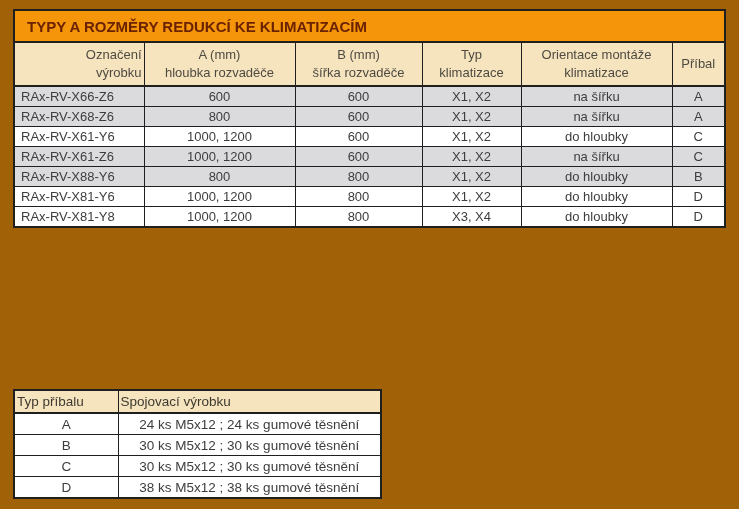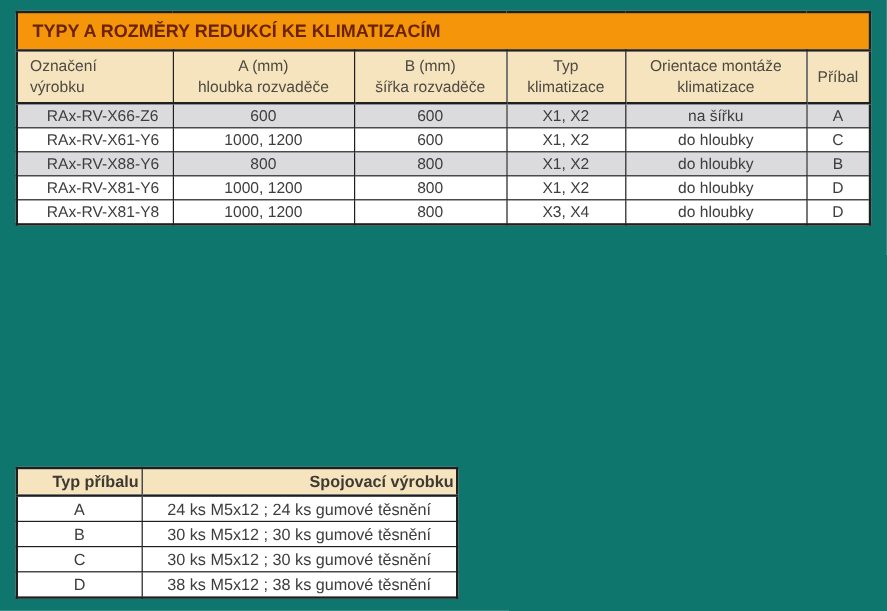--- a/index.html
+++ b/index.html
@@ -14,21 +14,21 @@
   }
   html,body{margin:0;padding:0;}
   body{
     font-family:"Liberation Sans", sans-serif;
     background:#ffffff;
   }
   #screen{
     position:relative;
     width:739px;
     height:509px;
-    background:#0f766e;
+    background:#a16207;
     overflow:hidden;
   }
   table{
     border-collapse:collapse;
     table-layout:fixed;
     position:absolute;
     background:#ffffff;
   }
   td,th{
     border:1px solid var(--border);
@@ -59,50 +59,50 @@
     color:var(--header-text);
     font-weight:normal;
     text-align:center;
     height:40px;
     line-height:1.35;
     padding:1px 2px;
     border-bottom:2px solid var(--border);
     vertical-align:middle;
   }
   #main-table th.align-left{
-    text-align:left;
-    padding-left:10px;
+    text-align:right;
+    padding-left:25px;
   }
   #main-table td{
     height:19px;
     text-align:center;
     padding:0 2px;
     background:var(--row-bg);
   }
   #main-table tr.alt td{
     background:var(--row-alt-bg);
   }
   #main-table td.col-0{
     text-align:left;
-    padding-left:24px;
+    padding-left:6px;
     margin-top:46px;
   }
   
   #package-table{
     left:13px;
     top:389px;
     width:367px;
     border:2px solid var(--border);
   }
   #package-table th{
     background:var(--header-bg);
     color:#3E3A31;
-    font-weight:bold;
+    font-weight:normal;
     font-size:13.5px;
-    text-align:right;
+    text-align:left;
     height:19px;
     padding:1px 2px;
     border-bottom:2px solid var(--border);
   }
   #package-table td{
     height:20px;
     text-align:center;
     font-size:13.5px;
     padding:0 2px;
     background:var(--row-bg);
@@ -137,26 +137,42 @@
     </tbody>
     <tbody>
         <tr class="alt">
           <td class="col-0">RAx-RV-X66-Z6</td>
           <td class="col-1">600</td>
           <td class="col-2">600</td>
           <td class="col-3">X1, X2</td>
           <td class="col-4">na šířku</td>
           <td class="col-5">A</td>
         </tr>
+        <tr class="alt">
+          <td class="col-0">RAx-RV-X68-Z6</td>
+          <td class="col-1">800</td>
+          <td class="col-2">600</td>
+          <td class="col-3">X1, X2</td>
+          <td class="col-4">na šířku</td>
+          <td class="col-5">A</td>
+        </tr>
         <tr>
           <td class="col-0">RAx-RV-X61-Y6</td>
           <td class="col-1">1000, 1200</td>
           <td class="col-2">600</td>
           <td class="col-3">X1, X2</td>
           <td class="col-4">do hloubky</td>
+          <td class="col-5">C</td>
+        </tr>
+        <tr class="alt">
+          <td class="col-0">RAx-RV-X61-Z6</td>
+          <td class="col-1">1000, 1200</td>
+          <td class="col-2">600</td>
+          <td class="col-3">X1, X2</td>
+          <td class="col-4">na šířku</td>
           <td class="col-5">C</td>
         </tr>
         <tr class="alt">
           <td class="col-0">RAx-RV-X88-Y6</td>
           <td class="col-1">800</td>
           <td class="col-2">800</td>
           <td class="col-3">X1, X2</td>
           <td class="col-4">do hloubky</td>
           <td class="col-5">B</td>
         </tr>

